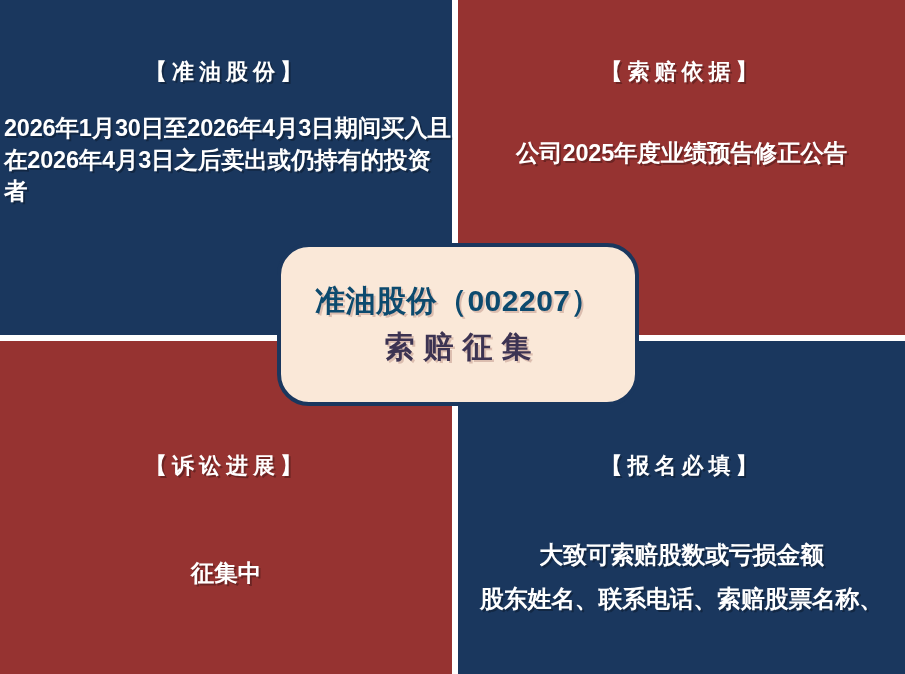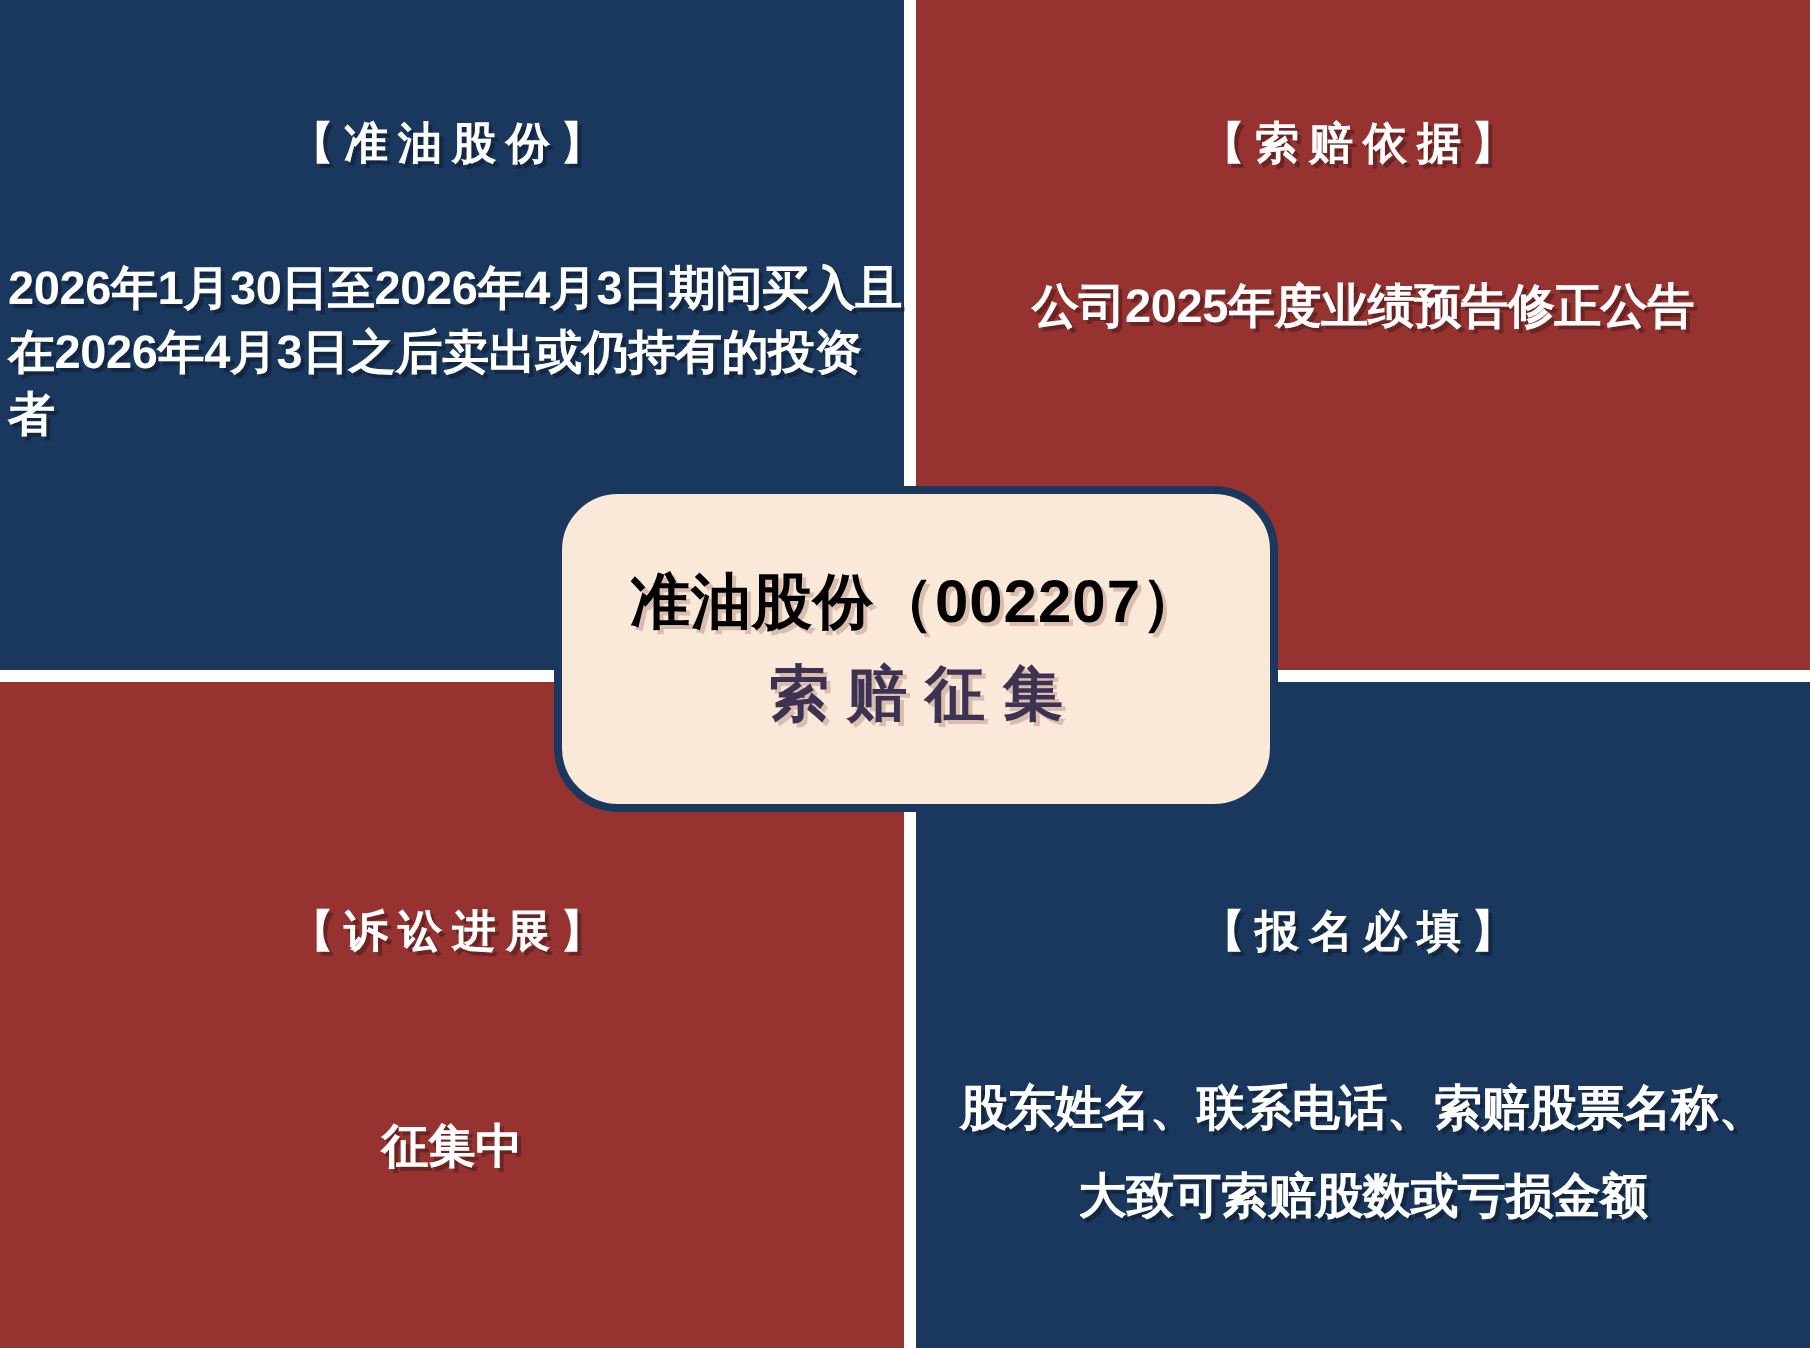--- a/index.html
+++ b/index.html
@@ -48,21 +48,21 @@
     color: #ffffff;
     font-size: 23px;
     font-weight: bold;
     line-height: 1.42;
     text-shadow: 2px 2px 0 rgba(0,0,0,0.28);
   }
 
   
   #quad-tl .sect-title { margin-top: 57px; }
   #quad-tl .sect-body {
-    margin-top: 42px;
+    margin-top: 26px;
     width: 100%;
     padding: 0 1px 0 4px;
     box-sizing: border-box;
     text-align: left;
     font-size: 23.5px;
     line-height: 1.35;
     letter-spacing: -0.2px;
   }
 
   
@@ -103,21 +103,21 @@
     background: #fae8d8;
     border: 4px solid #1a375e;
     border-radius: 32px;
     display: flex;
     flex-direction: column;
     align-items: center;
     justify-content: center;
     z-index: 5;
   }
   #center-card .card-line1 {
-    color: #000000;
+    color: #0c4a6e;
     font-size: 30px;
     font-weight: bold;
     letter-spacing: 0.5px;
     white-space: nowrap;
     text-shadow: 2px 2px 0 rgba(150,90,80,0.30);
   }
   #center-card .card-line2 {
     color: #3c3352;
     font-size: 30px;
     font-weight: bold;
@@ -144,22 +144,22 @@
   </div>
 
   <div class="quad red" id="quad-bl">
     <div class="sect-title">【诉讼进展】</div>
     <div class="sect-body">征集中</div>
   </div>
 
   <div class="quad navy" id="quad-br">
     <div class="sect-title">【报名必填】</div>
     <div class="sect-body">
+      <div>大致可索赔股数或亏损金额</div>
       <div>股东姓名、联系电话、索赔股票名称、</div>
-      <div>大致可索赔股数或亏损金额</div>
     </div>
   </div>
 
   <div id="center-card">
     <div class="card-line1">准油股份（002207）</div>
     <div class="card-line2">索赔征集</div>
   </div>
 
 </div>
 

